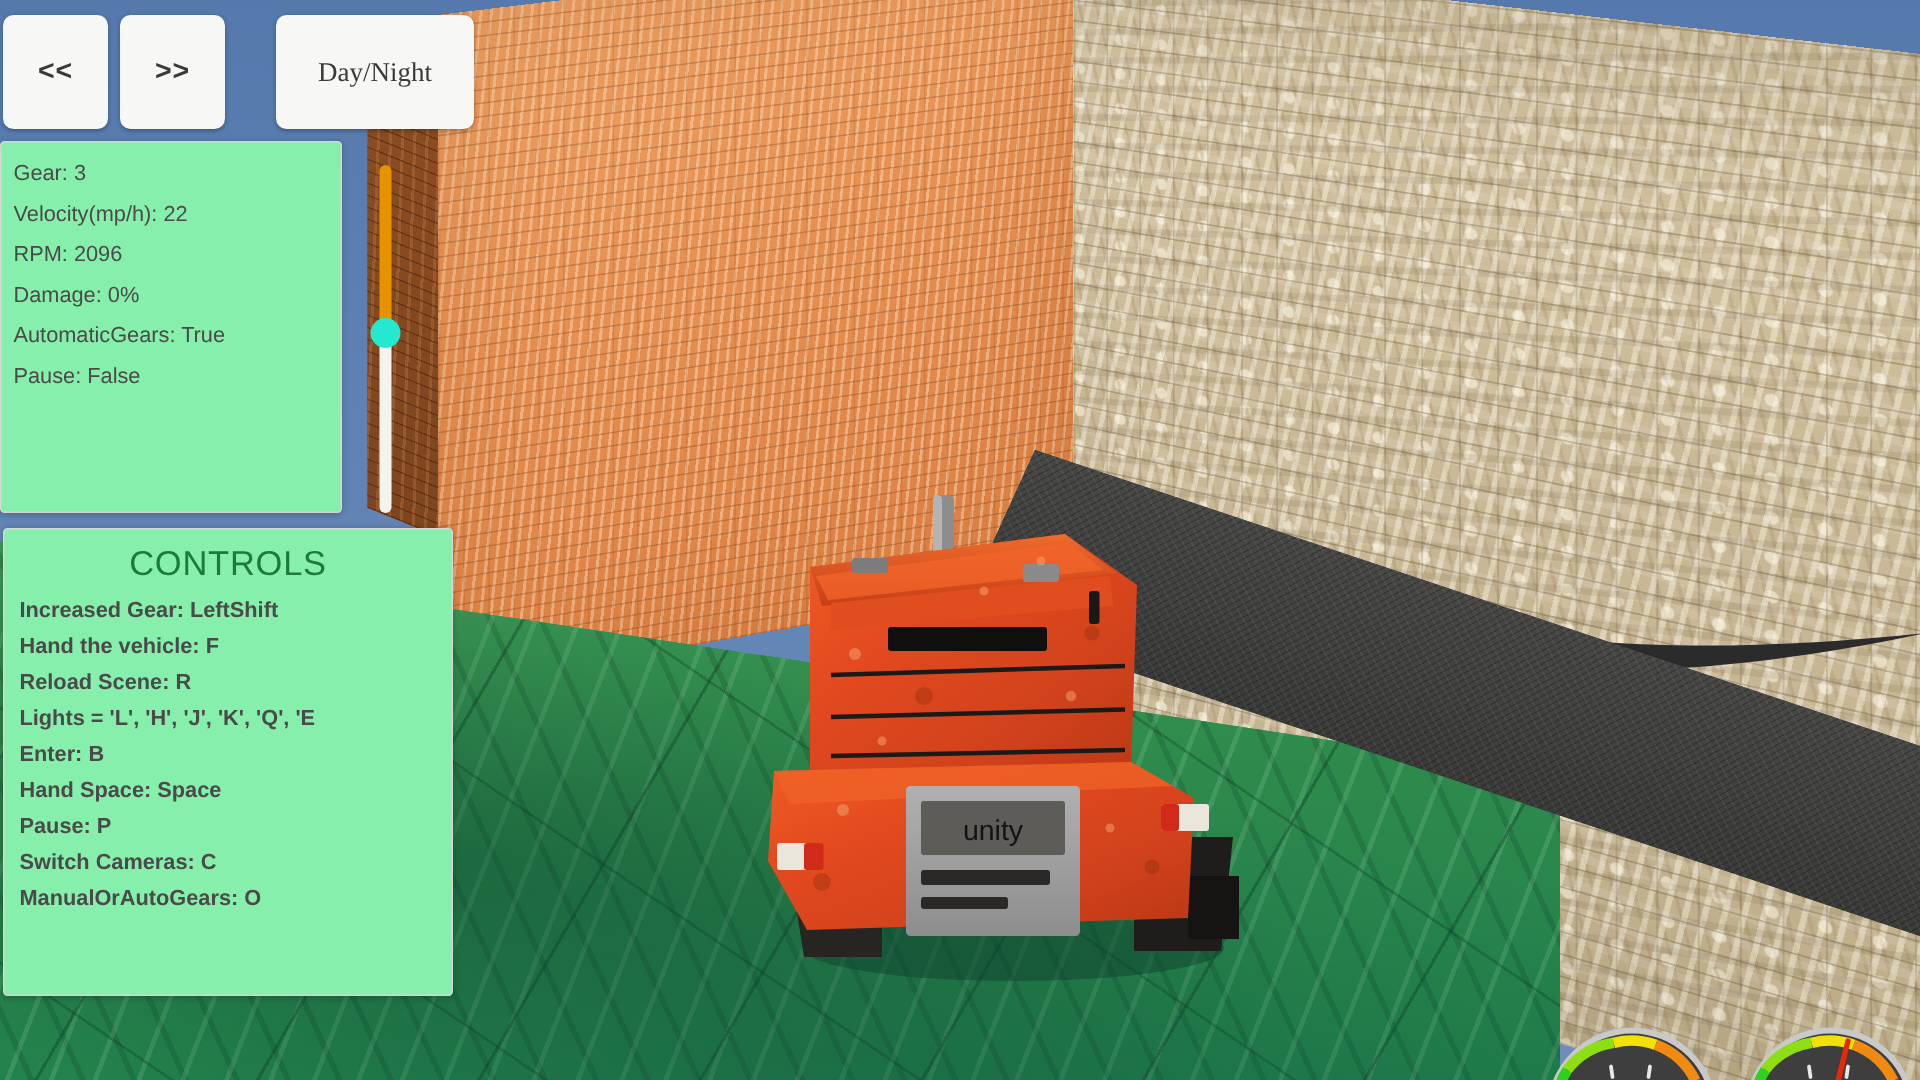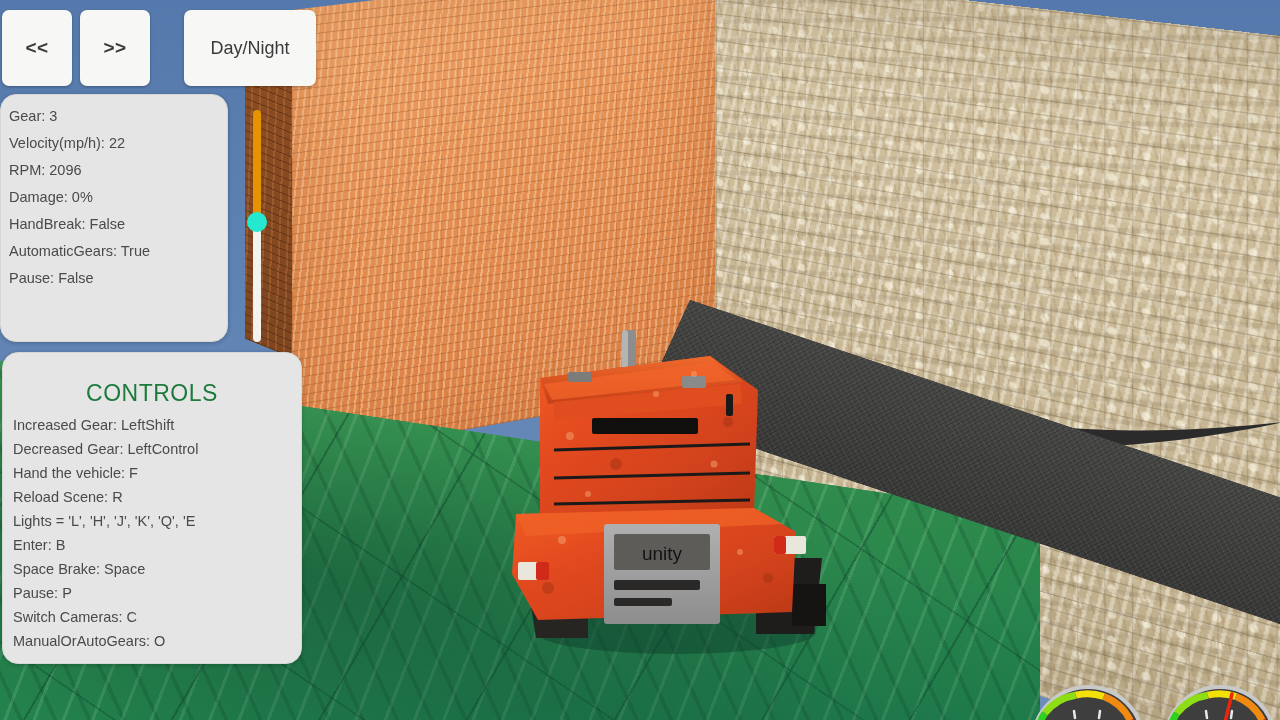--- a/index.html
+++ b/index.html
@@ -135,56 +135,57 @@
     letter-spacing: .5px;
     box-shadow: 0 1px 3px rgba(0,0,0,.30);
     cursor: pointer;
     display:flex; align-items:center; justify-content:center;
     padding: 0;
   }
   #btn-prev { left: 2px;   top: 10px; width: 70px; height: 76px; }
   #btn-next { left: 80px;  top: 10px; width: 70px; height: 76px; }
   #btn-daynight {
     left: 184px; top: 10px; width: 132px; height: 76px;
-    font-size: 18px; font-weight: 400; letter-spacing: 0;
+    font-size: 18px; font-weight: 400; letter-spacing: 0; font-family: Liberation Serif, serif;
   }
 
   .panel {
     position: absolute;
-    background: #e5e5e5;
+    background: #86efac;
     border: 1px solid #d6d6d2;
-    border-radius: 16px;
+    border-radius: 3px;
     box-shadow: 0 1px 4px rgba(0,0,0,.22);
     color: #4a4a4a;
     font-size: 14.5px;
     line-height: 27px;
   }
   #stats-panel {
     left: 0px; top: 94px; width: 228px; height: 248px;
     padding: 8px 0 0 8px;
   }
   #stats-panel .row { white-space: nowrap; }
 
   #controls-panel {
     left: 2px; top: 352px; width: 300px; height: 312px;
-    padding: 24px 0 0 0;
+    padding: 6px 0 0 0;
   }
   #controls-title {
     color: #1e7a3c;
     font-size: 23px;
     text-align: center;
     line-height: 32px;
     letter-spacing: .5px;
     margin-bottom: 4px;
   }
   #controls-panel .row {
     padding-left: 10px;
     line-height: 24px;
     font-size: 14.5px;
     white-space: nowrap;
+    font-weight: bold;
   }
 
   
   #lights-slider {
     position:absolute; left: 248px; top: 110px; width: 18px; height: 232px;
   }
   #lights-slider .track-fill {
     position:absolute; left: 5px; top: 0px; width: 8px; height: 112px;
     background: #e59400; border-radius: 4px;
   }
@@ -309,40 +310,38 @@
 
     <button class="btn" id="btn-next">&gt;&gt;</button>
 
     <button class="btn" id="btn-daynight">Day/Night</button>
 
     <div class="panel" id="stats-panel">
       <div class="row">Gear: 3</div>
       <div class="row">Velocity(mp/h): 22</div>
       <div class="row">RPM: 2096</div>
       <div class="row">Damage: 0%</div>
-      <div class="row">HandBreak: False</div>
       <div class="row">AutomaticGears: True</div>
       <div class="row">Pause: False</div>
     </div>
 
     <div id="lights-slider">
       <div class="track-fill"></div>
       <div class="track-empty"></div>
       <div class="handle"></div>
     </div>
 
     <div class="panel" id="controls-panel">
       <div id="controls-title">CONTROLS</div>
       <div class="row">Increased Gear: LeftShift</div>
-      <div class="row">Decreased Gear: LeftControl</div>
       <div class="row">Hand the vehicle: F</div>
       <div class="row">Reload Scene: R</div>
       <div class="row">Lights = 'L', 'H', 'J', 'K', 'Q', 'E</div>
       <div class="row">Enter: B</div>
-      <div class="row">Space Brake: Space</div>
+      <div class="row">Hand Space: Space</div>
       <div class="row">Pause: P</div>
       <div class="row">Switch Cameras: C</div>
       <div class="row">ManualOrAutoGears: O</div>
     </div>
 
     <svg class="gauge" id="gauge-speed" viewBox="0 0 116 116">
       <circle cx="58" cy="58" r="55" fill="#3e3e3e" stroke="#c9c9c9" stroke-width="4"></circle>
       <path d="M 10.8 73.8 A 48 48 0 0 1 14.9 29.2" fill="none" stroke="#2fd11f" stroke-width="7" stroke-linecap="butt"></path>
       <path d="M 14.9 29.2 A 48 48 0 0 1 45.8 11.2" fill="none" stroke="#8ede16" stroke-width="7"></path>
       <path d="M 45.8 11.2 A 48 48 0 0 1 73.8 12.5" fill="none" stroke="#f2e008" stroke-width="7"></path>

